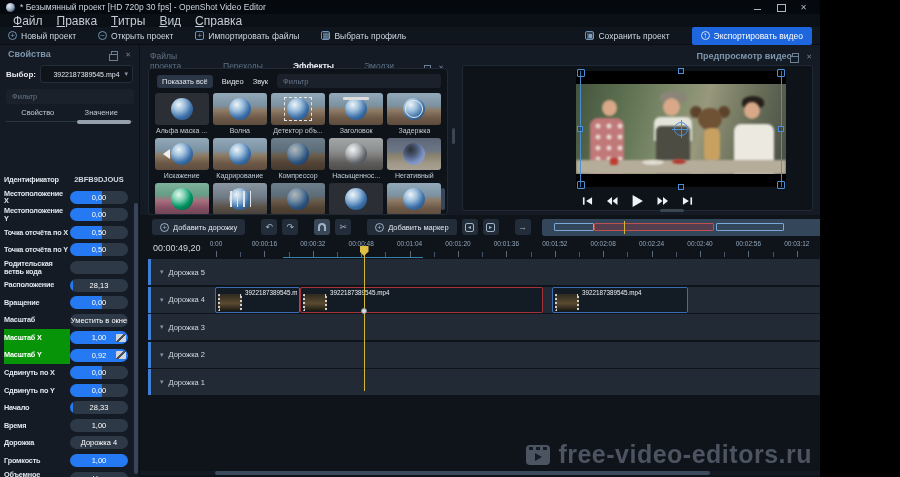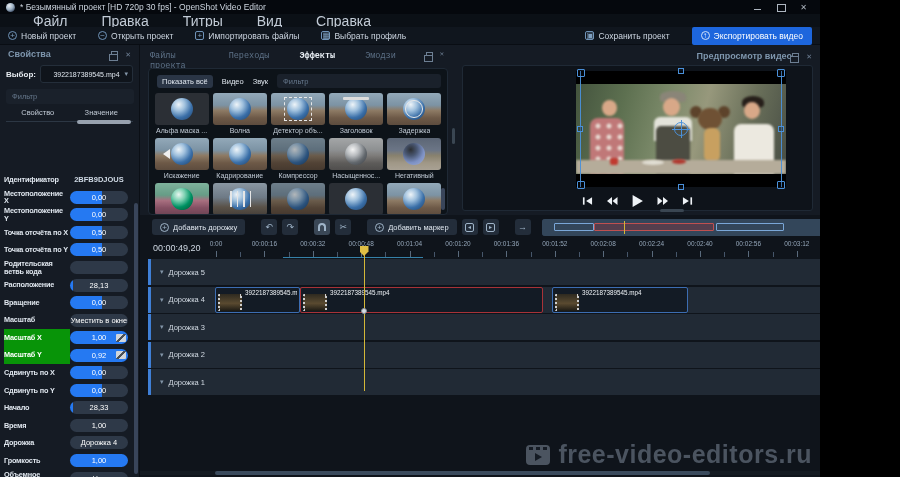--- a/index.html
+++ b/index.html
@@ -14,21 +14,21 @@
             background:radial-gradient(circle at 35% 30%,#e8eef4,#9fb2c4 45%,#41526b 80%);}
   .win-title{font-size:8.5px;color:#cdd5df;white-space:nowrap;}
   .win-controls{margin-left:auto;display:flex;gap:14px;align-items:center;padding-right:6px;}
   .wc{width:9px;height:9px;position:relative;color:#aeb6c0;font-size:8px;line-height:9px;text-align:center;}
   .wc-min::after{content:"";position:absolute;left:1px;right:1px;bottom:2px;height:1px;background:#aeb6c0;}
   .wc-max::after{content:"";position:absolute;left:1px;top:1px;width:7px;height:6px;border:1px solid #aeb6c0;}
 
   
   .menubar{position:absolute;left:0;top:14px;right:0;height:13px;background:#0b1016;
            display:flex;align-items:center;padding-left:6px;}
-  .menu-item{font-size:14px;color:#c3ccd7;padding:0 7px;cursor:default;margin-left:20px;}
+  .menu-item{font-size:12px;color:#c3ccd7;padding:0 7px;cursor:default;}
   .menu-item::first-letter{text-decoration:underline;}
 
   
   .toolbar{position:absolute;left:0;top:27px;right:0;height:18px;background:#10161e;
            display:flex;align-items:center;padding:0 8px;gap:22px;border-bottom:1px solid #090d13;}
   .tb-btn{display:flex;align-items:center;gap:4px;font-size:8.5px;color:#ccd5e0;}
   .tb-ic{width:9px;height:9px;border:1px solid #6f93b8;border-radius:50%;color:#7fa0c0;
          font-size:8px;line-height:7px;text-align:center;flex:none;}
   .tb-ic.sq{border-radius:2px;}
   .tb-spacer{flex:1;}
@@ -67,21 +67,21 @@
   .prop-value.half{background:linear-gradient(90deg,#2579f2 0 55%,#2e3948 55%);}
   .prop-value.full{background:#2579f2;}
   .prop-value.sliver{background:linear-gradient(90deg,#2579f2 0 5%,#2e3948 5%);}
   .prop-value.plain{background:none;color:#cfd9e4;font-weight:bold;}
   .kf-icon{position:absolute;right:2px;top:2.5px;width:10px;height:8px;background:#d0d5db;border-radius:1px;
            background-image:linear-gradient(135deg,transparent 42%,#4a4f55 42% 58%,transparent 58%);}
   .props-vscroll{position:absolute;right:1px;top:158px;bottom:3px;width:4px;border-radius:2px;background:#39455a;}
 
   
   .effects{position:absolute;left:140px;top:45px;width:312px;height:170px;}
-  .fx-tabs{display:flex;align-items:flex-start;gap:30px;padding:6px 8px 3px 10px;font-family:Liberation Mono, monospace;}
+  .fx-tabs{display:flex;align-items:flex-end;gap:30px;padding:6px 8px 3px 10px;}
   .fx-tab{font-size:8.5px;color:#5d7187;}
   .fx-tab.active{color:#e8eef4;font-weight:bold;}
   .fx-dockicons{margin-left:auto;}
   .fx-card{position:absolute;left:8px;top:23px;right:4px;bottom:0;background:#0d1319;
            border:1px solid #1f2935;border-radius:4px;overflow:hidden;}
   .fx-filterrow{display:flex;align-items:center;gap:9px;padding:5px 6px 3px 8px;}
   .fx-chip{font-size:7.5px;color:#dfe6ee;}
   .fx-chip.sel{background:#2a3545;border-radius:3px;padding:2px 5px;}
   .fx-filter-input{flex:1;height:14px;background:#1a212b;border:none;outline:none;border-radius:3px;
                    color:#dfe6ee;font-size:7.5px;padding:0 6px;font-family:"Liberation Sans",sans-serif;}

